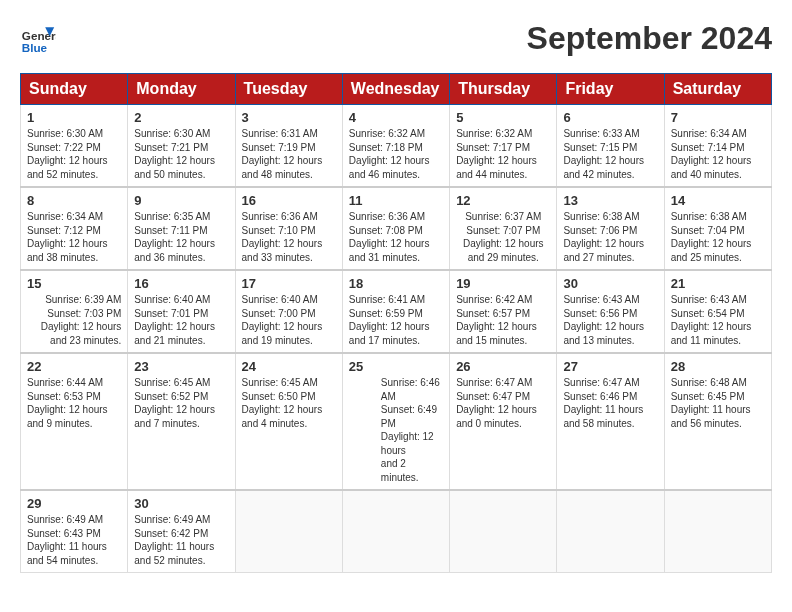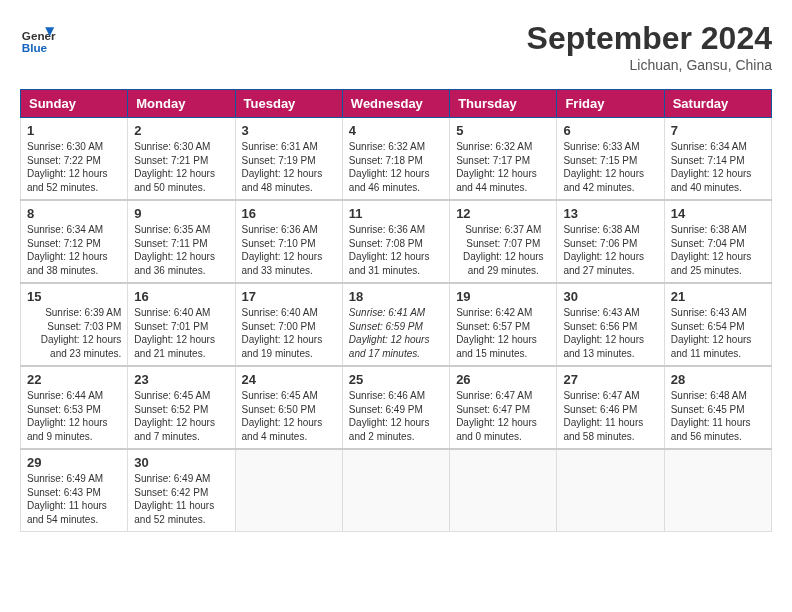--- a/index.html
+++ b/index.html
@@ -37,23 +37,23 @@
     .location {
       font-size: 14px;
       color: #555;
     }
     .calendar {
       width: 100%;
       border-collapse: collapse;
       border: 1px solid #ccc;
     }
     .calendar th {
-      background-color: #be185d;
+      background-color: #b91c1c;
       color: #fff;
-      font-size: 13px;
+      font-size: 16px;
       font-weight: bold;
       padding: 6px 8px;
       text-align: left;
       border: 1px solid #1255a0;
       margin-left: 32px;
     }
     .calendar td {
       width: 14.28%;
       vertical-align: top;
       padding: 5px 6px;
@@ -87,21 +87,20 @@
 <div class="header">
   <div class="logo">
     <svg class="logo-icon" viewBox="0 0 40 40">
       <text x="2" y="22" font-size="13" font-weight="bold" fill="#333">General</text>
       <text x="2" y="35" font-size="13" font-weight="bold" fill="#1565c0">Blue</text>
       <polygon points="28,8 38,8 33,18" fill="#1565c0"></polygon>
     </svg>
   </div>
   <div class="title-block">
     <div class="month-title">September 2024</div>
-    <div class="location">Lichuan, Gansu, China</div>
   </div>
 </div>
 
 <table class="calendar">
   <thead>
     <tr id="weekday-header">
         <th>Sunday</th>
         <th>Monday</th>
         <th>Tuesday</th>
         <th>Wednesday</th>
@@ -230,21 +229,21 @@
         </td>
         <td>
           <span class="day-num">17</span>
           <div class="day-info" style="white-space: pre-line;">Sunrise: 6:40 AM
 Sunset: 7:00 PM
 Daylight: 12 hours
 and 19 minutes.</div>
         </td>
         <td>
           <span class="day-num">18</span>
-          <div class="day-info" style="white-space: pre-line; font-style: italic;">Sunrise: 6:41 AM
+          <div class="day-info" style="white-space: pre-line;">Sunrise: 6:41 AM
 Sunset: 6:59 PM
 Daylight: 12 hours
 and 17 minutes.</div>
         </td>
         <td>
           <span class="day-num">19</span>
           <div class="day-info" style="white-space: pre-line;">Sunrise: 6:42 AM
 Sunset: 6:57 PM
 Daylight: 12 hours
 and 15 minutes.</div>
@@ -281,21 +280,21 @@
         </td>
         <td>
           <span class="day-num">24</span>
           <div class="day-info" style="white-space: pre-line;">Sunrise: 6:45 AM
 Sunset: 6:50 PM
 Daylight: 12 hours
 and 4 minutes.</div>
         </td>
         <td>
           <span class="day-num">25</span>
-          <div class="day-info" style="white-space: pre-line;">Sunrise: 6:46 AM
+          <div class="day-info" style="white-space: pre-line; margin-left: 32px;">Sunrise: 6:46 AM
 Sunset: 6:49 PM
 Daylight: 12 hours
 and 2 minutes.</div>
         </td>
         <td>
           <span class="day-num">26</span>
           <div class="day-info" style="white-space: pre-line;">Sunrise: 6:47 AM
 Sunset: 6:47 PM
 Daylight: 12 hours
 and 0 minutes.</div>

